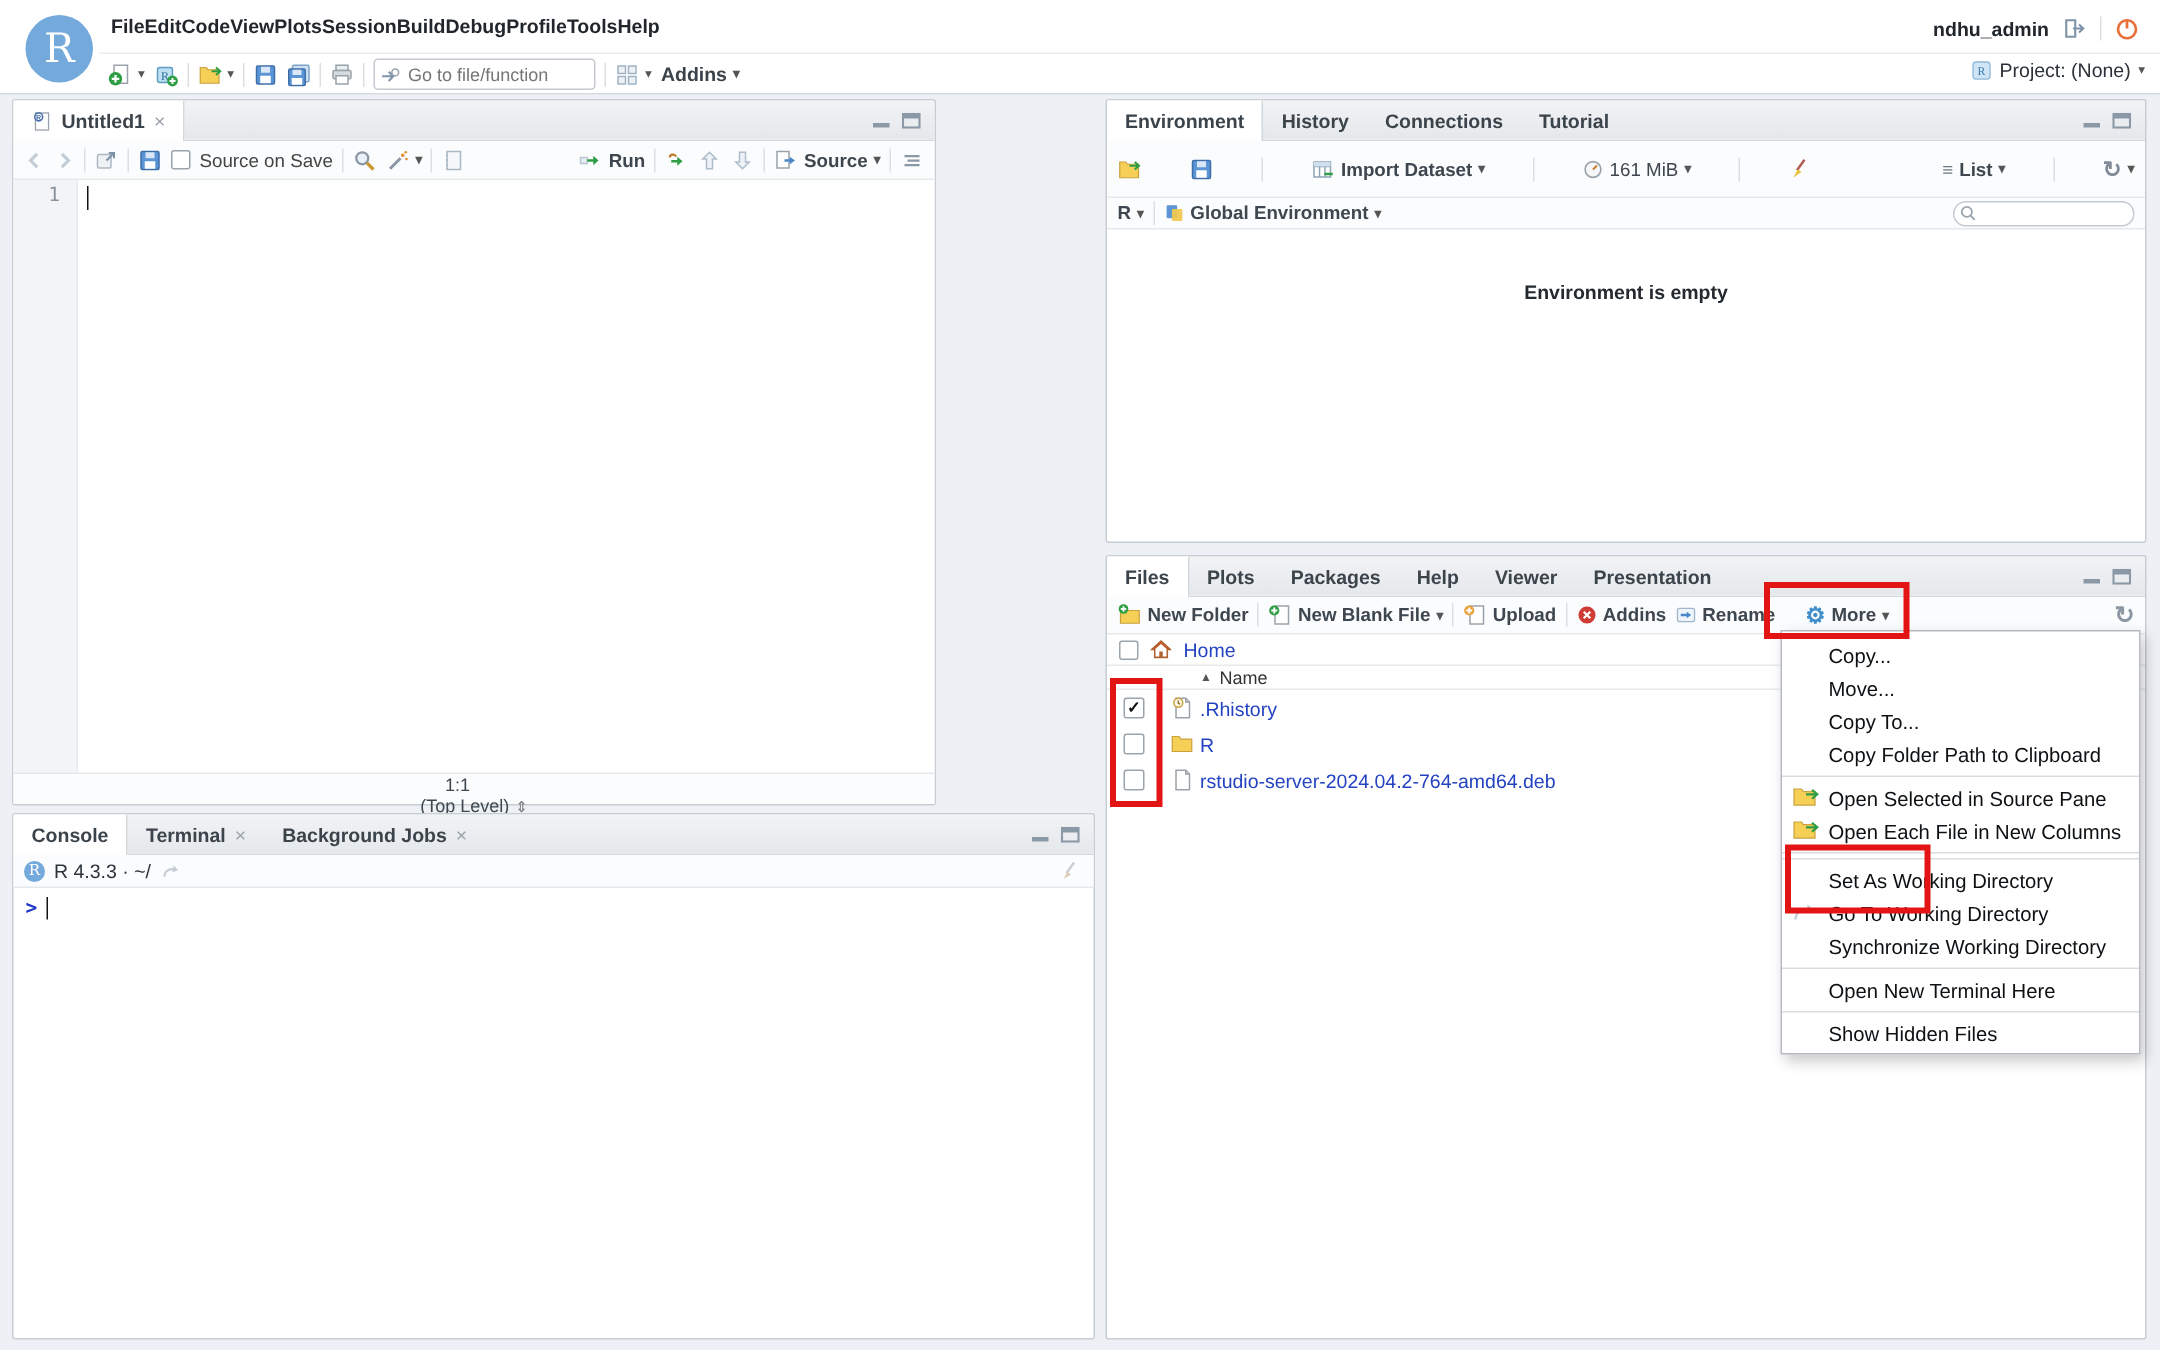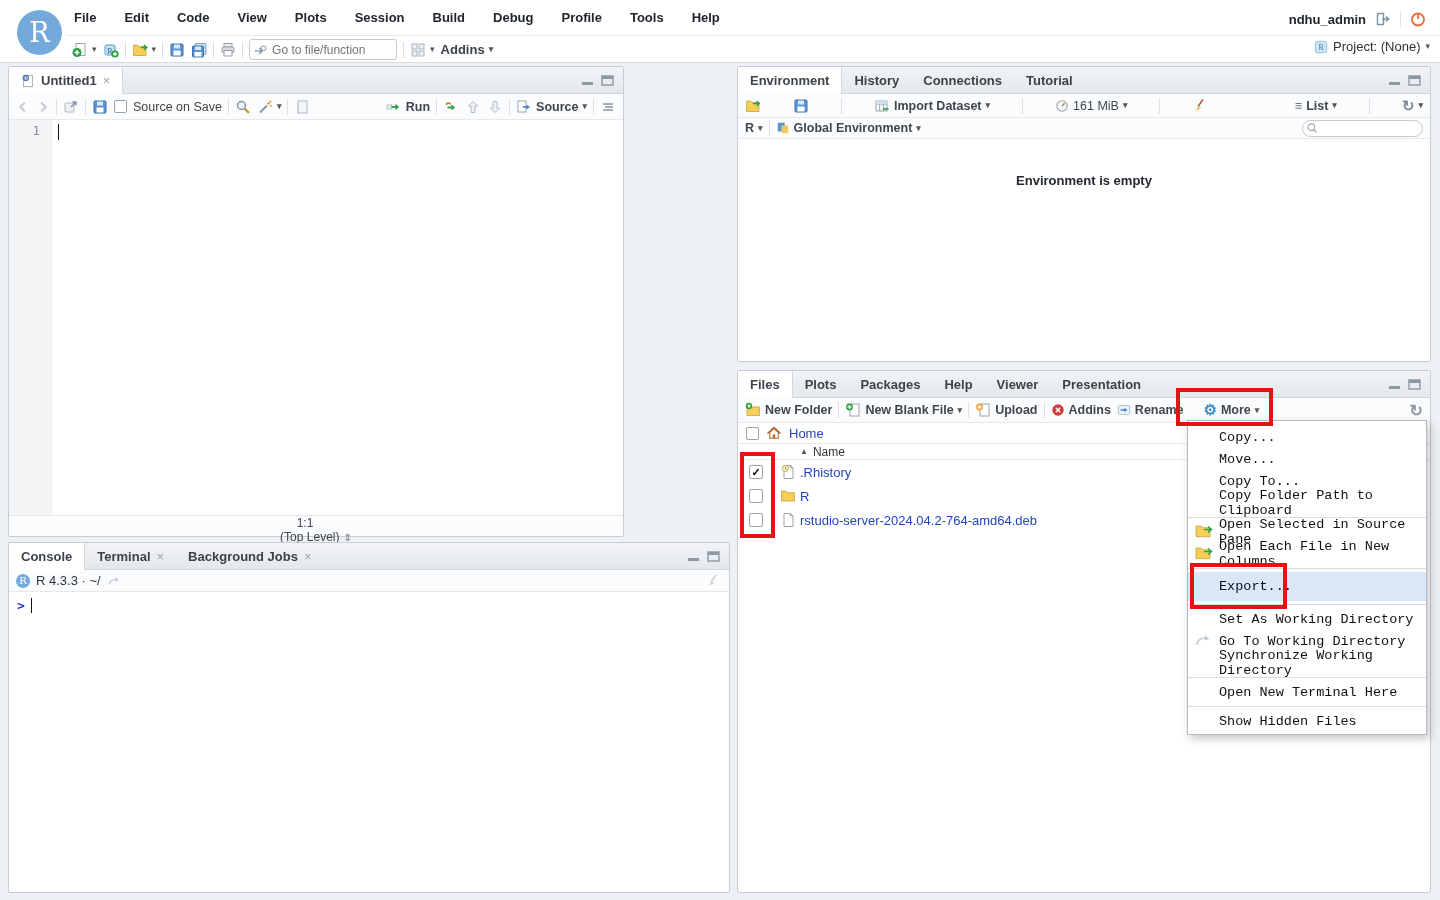--- a/index.html
+++ b/index.html
@@ -6,21 +6,21 @@
   html,body { margin:0; padding:0; }
   body {
     width:1440px; height:900px; position:relative; overflow:hidden;
     background:#edf0f4; font-family:"Liberation Sans", sans-serif;
     -webkit-font-smoothing:antialiased;
   }
   
   .header { position:absolute; top:0; left:0; width:1440px; height:63px; background:#fff; border-bottom:1px solid #d6dade; z-index:5;}
   .logo { position:absolute; left:17px; top:10px; width:45px; height:45px; border-radius:50%; background:#74aadb;
           color:#fff; display:flex; align-items:center; justify-content:center; font-family:"DejaVu Serif", serif; font-size:27px; }
-  .menubar { position:absolute; left:74px; top:0; height:35px; display:flex; align-items:center; gap:28px;
+  .menubar { position:absolute; left:74px; top:0; height:35px; display:flex; align-items:center; 
              font-size:13px; font-weight:600; color:#20262b; }
   .menubar span { cursor:default; }
   .hdr-right-top { position:absolute; right:14px; top:7px; height:24px; display:flex; align-items:center; gap:9px; font-size:13px; font-weight:700; color:#20262b;}
   .vsep { width:1px; height:16px; background:#dcdfe3; }
   .toolbar { position:absolute; left:66px; top:35px; right:0; height:28px; border-top:1px solid #e9ebee;
              display:flex; align-items:center; gap:6px; padding-left:6px; font-size:13px; color:#3a424a; }
   .goto-input { width:148px; height:21px; border:1px solid #c4cad0; border-radius:3px; font-size:12px; color:#555;
                 padding:0 4px 0 22px; outline:none; background:#fff; font-family:"Liberation Sans",sans-serif;}
   .goto-wrap { position:relative; display:flex; align-items:center;}
   .goto-wrap .ic { position:absolute; left:4px; }
@@ -83,21 +83,21 @@
   .frow { height:24px; display:flex; align-items:center; font-size:13px; }
   .cb { width:14px; height:14px; border:1px solid #9aa4ac; border-radius:2px; background:#fff; display:flex; align-items:center;
         justify-content:center; font-size:11px; font-weight:700; color:#111; line-height:1; }
   .frow .cb { margin-left:11px; }
   .frow .fic { margin-left:17px; width:16px; height:16px; }
   .frow .flink { margin-left:4px; }
 
   
   .menu { position:absolute; left:1187px; top:420px; width:240px; background:#fff; border:1px solid #b4bac0;
           box-shadow:3px 4px 9px rgba(0,0,0,.22); z-index:50; padding:5px 0 2px 0; }
-  .mi { height:22px; display:flex; align-items:center; padding-left:31px; position:relative; font-size:13.5px; color:#0d1114;font-family:Liberation Mono, monospace; }
+  .mi { height:22px; display:flex; align-items:center; padding-left:31px; position:relative; font-size:13.5px; color:#0d1114; }
   .mi .micon { position:absolute; left:7px; top:3px; width:18px; height:15px; }
   .mi.hl { height:29px; background:#d9e7f8; }
   .msep { border-top:1px solid #dadde0; margin:3px 0; }
 
   
   .anno { position:absolute; border:4px solid #e31414; z-index:100; pointer-events:none; }
   .anno-more   { left:1176px; top:388px; width:97px; height:38px; }
   .anno-checks { left:740px;  top:452px; width:35px; height:86px; }
   .anno-export { left:1190px; top:563px; width:97px; height:46px; }
 
@@ -442,21 +442,21 @@
           </svg>
         </span>
       <span class="wb">
           <svg viewBox="0 0 13 11">
             <rect x="1" y="1" width="11" height="9" fill="none" stroke="#8b99a6" stroke-width="1.4"></rect>
             <rect x="1" y="1" width="11" height="3" fill="#8b99a6"></rect>
           </svg>
         </span>
     </div>
   </div>
-  <div class="ptb" style="height:24px;gap:32px;">
+  <div class="ptb" style="height:38px;gap:32px;">
     <span class="ic">
         <svg viewBox="0 0 16 16">
           <path d="M1.5 4.5V3h4l1.2 1.5H14v9H1.5z" fill="#f6cf57" stroke="#c9a23f" stroke-width=".8"></path>
           <path d="M8 5.5h6M11.5 3l2.8 2.5L11.5 8" fill="none" stroke="#2e9e44" stroke-width="1.4"></path>
         </svg>
       </span>
     <span class="ic">
         <svg viewBox="0 0 16 16">
           <rect x="2" y="2" width="12" height="12" rx="1" fill="#5b95d5" stroke="#3d6ea8"></rect>
           <rect x="5" y="2.5" width="6" height="4" fill="#d9e7f6"></rect>
@@ -706,23 +706,20 @@
   <div class="mi">
     <span class="micon">
         <svg viewBox="0 0 18 15">
           <path d="M1 4V2h5l1.3 1.7H15v9H1z" fill="#f6cf57" stroke="#c9a23f" stroke-width=".8"></path>
           <path d="M9 5.5h7M13 2.5l3.5 3L13 8.5" fill="none" stroke="#2e9e44" stroke-width="1.5"></path>
         </svg>
       </span>
     <span>Open Each File in New Columns</span>
   </div>
   <div class="msep"></div>
-  <div class="mi hl">
-      <span>Export...</span>
-    </div>
   <div class="msep"></div>
   <div class="mi">
       <span>Set As Working Directory</span>
     </div>
   <div class="mi">
     <span class="micon">
         <svg viewBox="0 0 18 15">
           <path d="M2 12c0-6 6-8 10-6" fill="none" stroke="#c3cdd6" stroke-width="1.6"></path>
           <path d="M10 2l4.5 4-5 1.5z" fill="#c3cdd6"></path>
         </svg>

